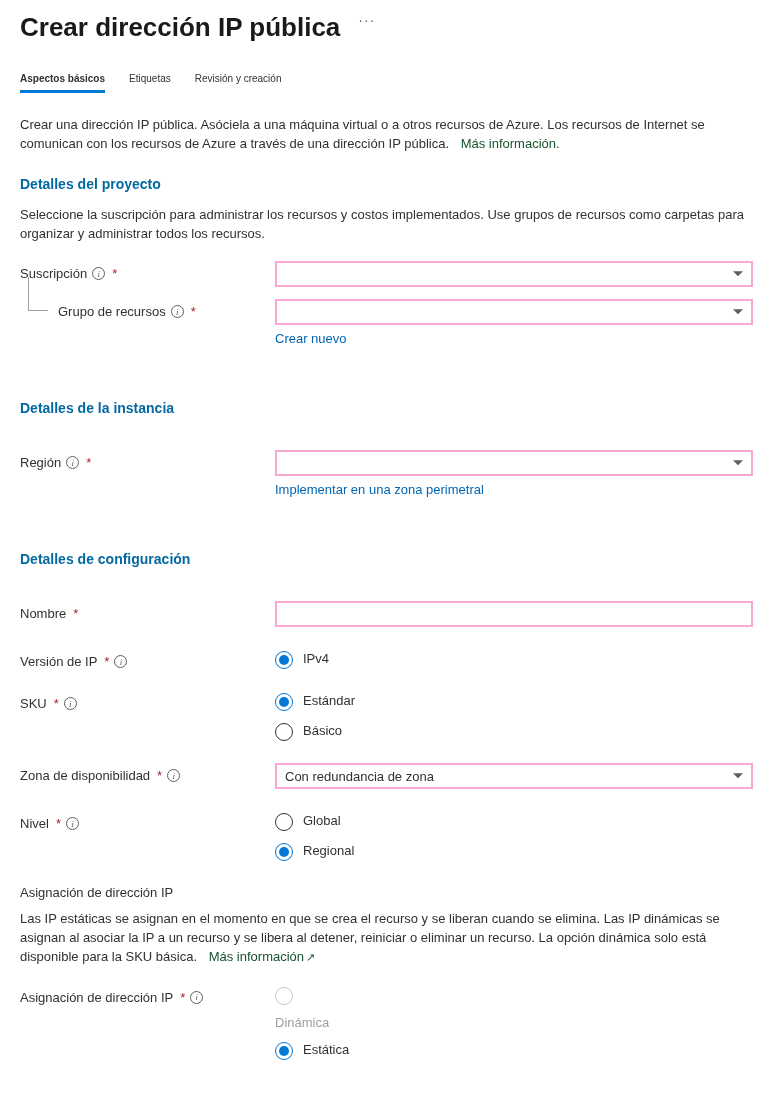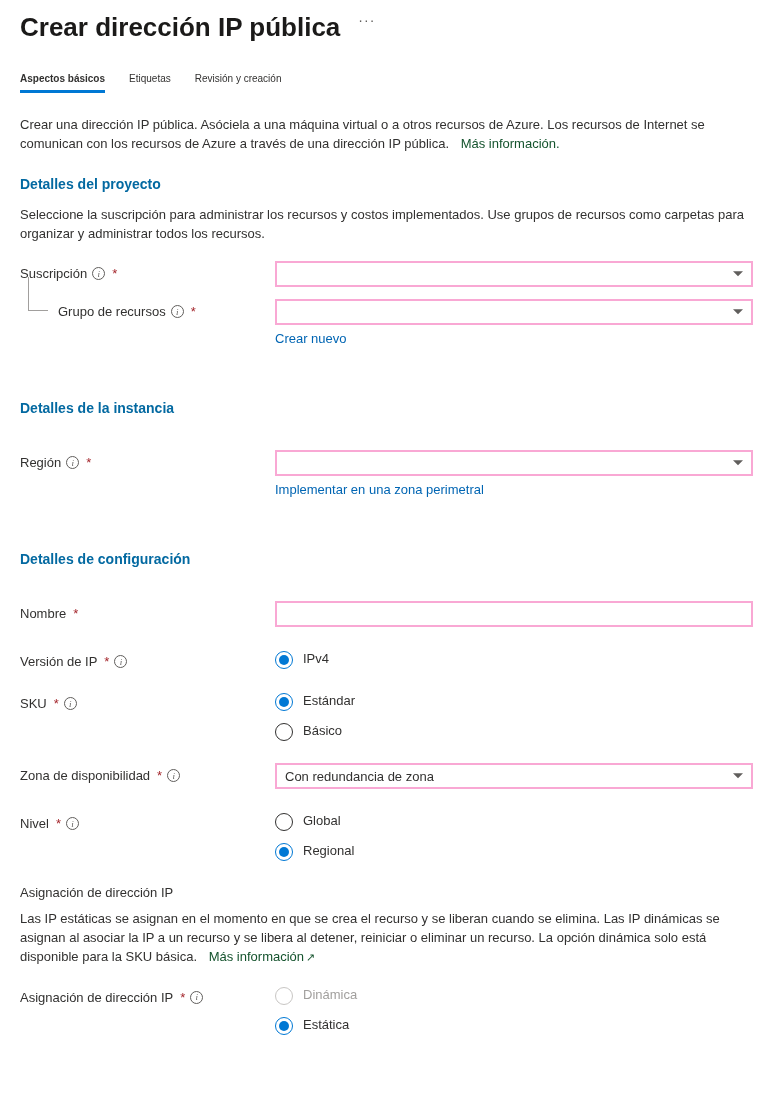--- a/index.html
+++ b/index.html
@@ -45,21 +45,21 @@
     .select-box .chevron {
       position: absolute; right: 8px; top: 50%; transform: translateY(-55%);
       width: 0; height: 0; border-left: 5px solid transparent; border-right: 5px solid transparent;
       border-top: 5px solid #605e5c;
     }
     .sublink { font-size: 13px; color: #0065b3; margin-top: 6px; display: inline-block; cursor: pointer; }
     .spacer-lg { height: 36px; }
     .spacer-md { height: 20px; }
     .radio-stack { display: flex; flex-direction: column; gap: 12px; padding-top: 2px; }
     .radio-item { display: flex; align-items: flex-start; gap: 10px; cursor: pointer; font-size: 13px; }
-    .radio-item.disabled { color: #a19f9d; cursor: default; }
+    .radio-item.disabled { color: #a19f9d; cursor: default; flex-direction: column; }
     .radio-circle {
       width: 18px; height: 18px; border: 1px solid #323130; border-radius: 50%;
       display: flex; align-items: center; justify-content: center; flex-shrink: 0;
     }
     .radio-item.disabled .radio-circle { border-color: #c8c6c4; }
     .radio-item.selected .radio-circle { border-color: #0078d4; }
     .radio-dot {
       width: 10px; height: 10px; background: #0078d4; border-radius: 50%; display: none;
     }
     .radio-item.selected .radio-dot { display: block; }

